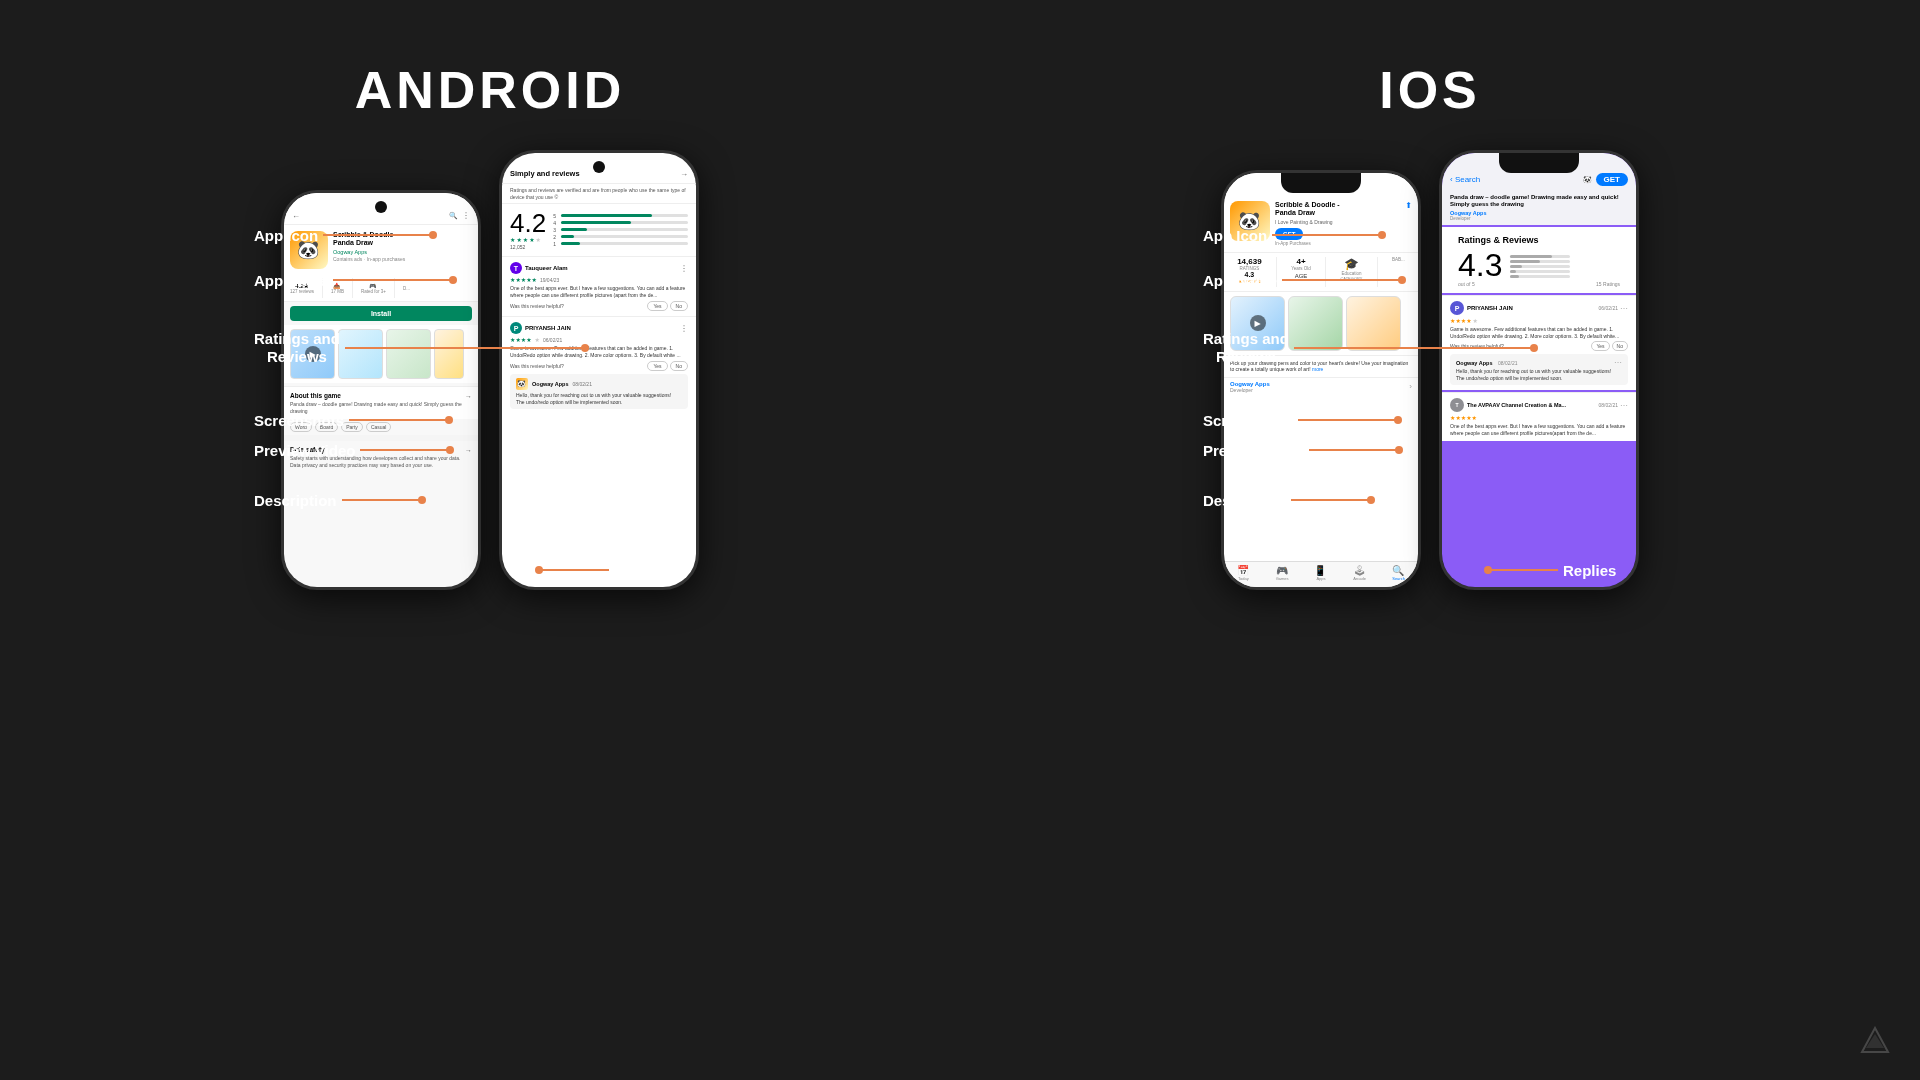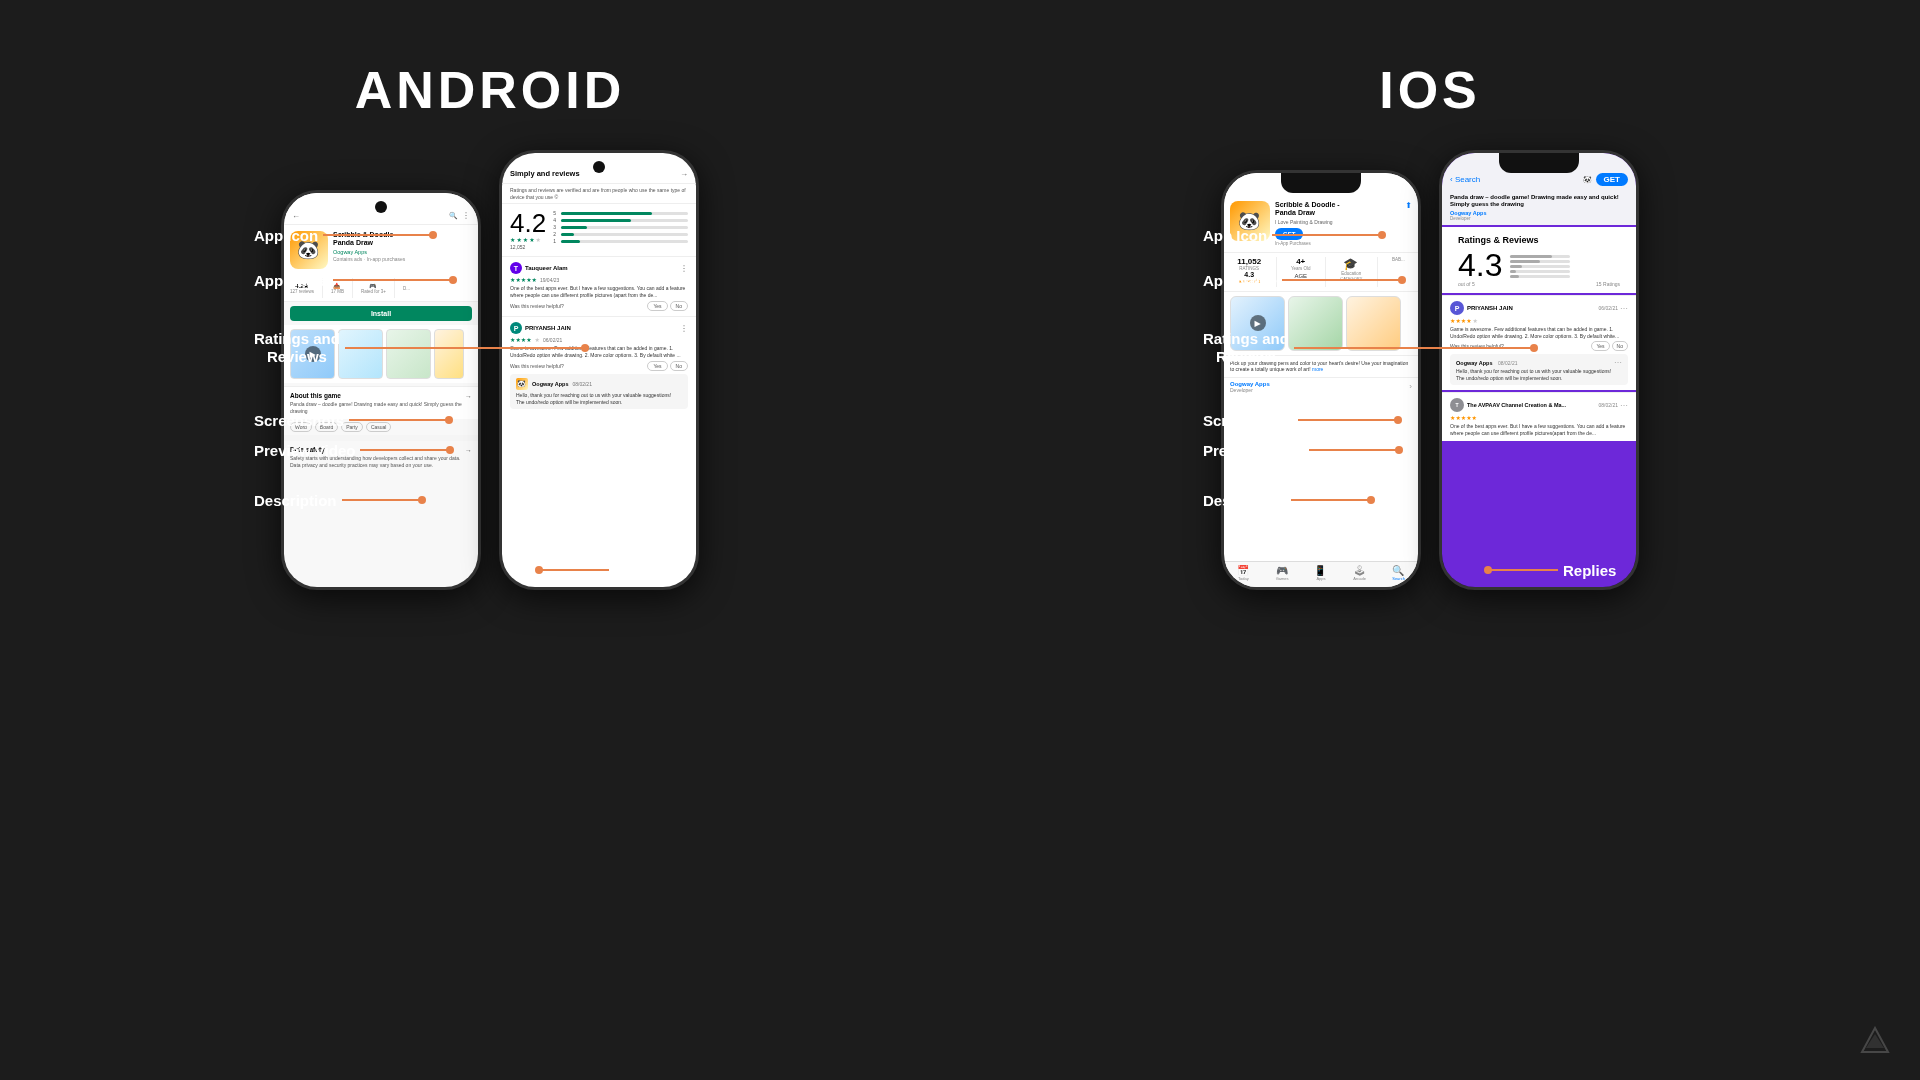--- a/index.html
+++ b/index.html
@@ -239,21 +239,21 @@
       color: #555;
       padding: 3px 8px;
       line-height: 1.3;
       border-bottom: 1px solid #eee;
     }
 
     .rating-overview {
       display: flex;
       padding: 6px 8px;
       gap: 7px;
-      align-items: flex-start;
+      align-items: center;
     }
 
     .big-rating { font-size: 26px; font-weight: 300; color: #000; line-height: 1; }
 
     .rating-bars { flex: 1; }
     .rating-bar-row { display: flex; align-items: center; gap: 2px; margin-bottom: 1px; }
     .bar-label { font-size: 5px; color: #555; width: 6px; }
     .bar-track { height: 3px; background: #e0e0e0; border-radius: 2px; flex: 1; }
     .bar-fill { height: 100%; background: #01875f; border-radius: 2px; }
 
@@ -404,21 +404,21 @@
     }
 
     .tab-item { text-align: center; }
     .tab-icon { font-size: 10px; color: #888; }
     .tab-icon.active { color: #007aff; }
     .tab-label { font-size: 4px; color: #888; }
     .tab-label.active { color: #007aff; }
 
     
     .ios-reviews-screen {
-      background: #6d28d9;
+      background: #8b5cf6;
       font-size: 5.5px;
     }
 
     .ios-get-badge {
       background: #007aff;
       color: #fff;
       border-radius: 12px;
       padding: 2px 8px;
       font-size: 8px;
       font-weight: bold;
@@ -783,21 +783,21 @@
                 <div style="font-size:7px; font-weight:bold; color:#000; line-height:1.2;">Scribble &amp; Doodle -<br>Panda Draw</div>
                 <div style="font-size:5px; color:#666; margin-top:1px;">I Love Painting &amp; Drawing</div>
                 <div class="ios-get-btn" style="margin-top:3px; display:inline-block;">GET</div>
                 <div style="font-size:4.5px; color:#888; margin-top:1px;">In-App Purchases</div>
               </div>
               <div style="font-size:8px; color:#007aff; margin-left:3px;">⬆</div>
             </div>
 
             <div class="ios-rating-section">
               <div class="ios-stat">
-                <div class="ios-stat-value">11,052</div>
+                <div class="ios-stat-value">14,639</div>
                 <div class="ios-stat-label">RATINGS</div>
                 <div style="font-size:7px; color:#000; font-weight:bold;">4.3</div>
                 <div style="font-size:5px; color:#ff9500;">★★★★½</div>
               </div>
               <div style="width:1px; height:30px; background:#eee;"></div>
               <div class="ios-stat">
                 <div class="ios-stat-value">4+</div>
                 <div class="ios-stat-label">Years Old</div>
                 <div style="font-size:6px; margin-top:2px;">AGE</div>
               </div>

